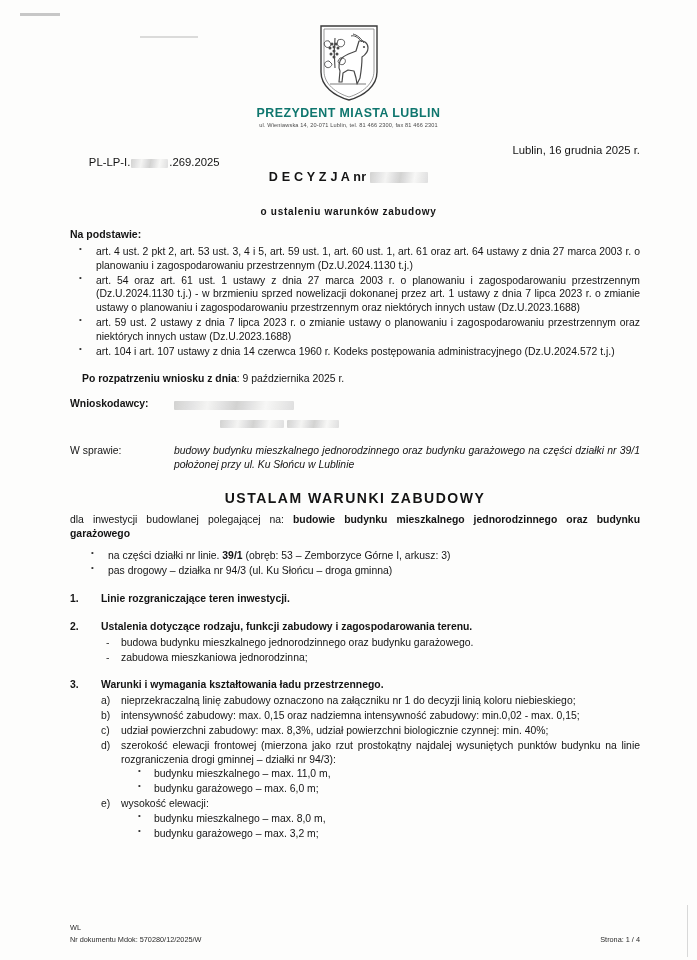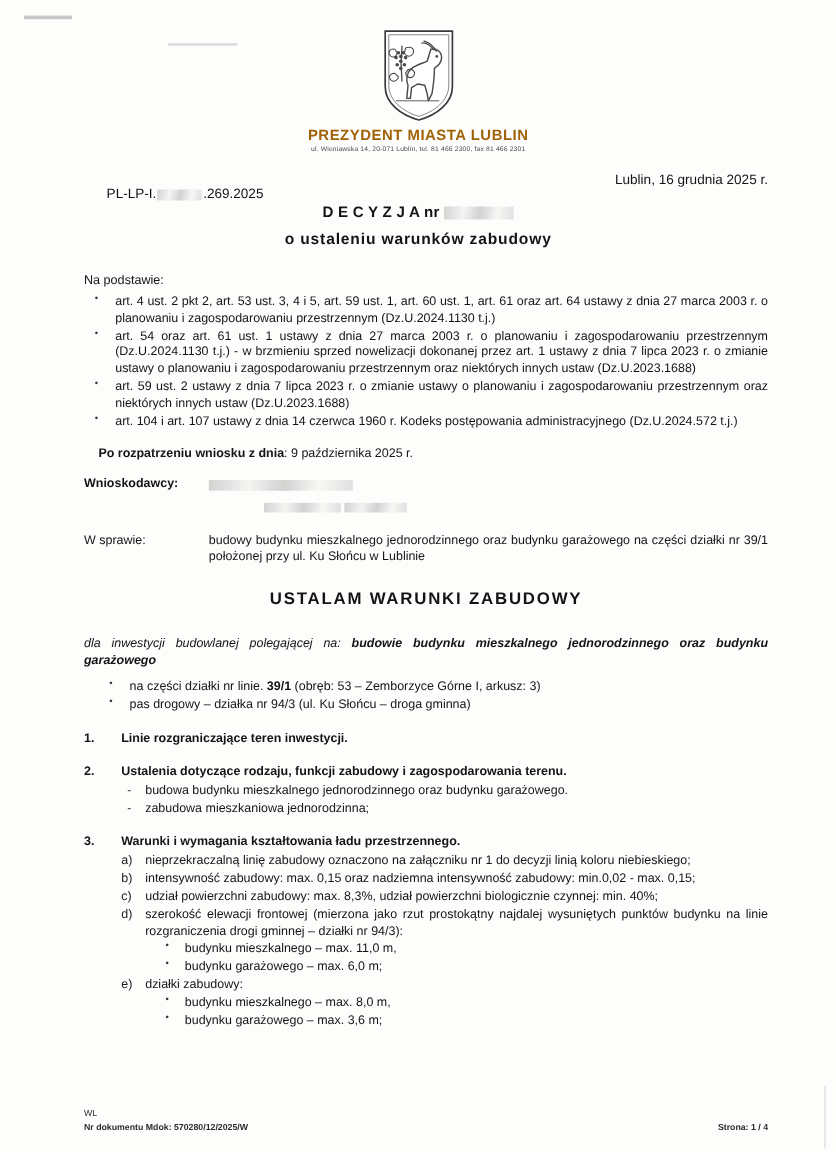--- a/index.html
+++ b/index.html
@@ -55,21 +55,21 @@
     display: block;
     margin: 0 auto;
     width: 62px;
     height: 78px;
   }
   .office-name {
     margin-top: 4px;
     font-size: 12.4px;
     font-weight: bold;
     letter-spacing: .45px;
-    color: #a16207;
+    color: #0f766e;
   }
   .office-address {
     margin-top: 2px;
     font-size: 5.6px;
     color: #4b4b4b;
     letter-spacing: .15px;
   }
 
   
   .ref-row {
@@ -110,36 +110,36 @@
   .title-main {
     font-size: 12.6px;
     font-weight: bold;
     letter-spacing: 2.6px;
   }
   .title-main .nr {
     letter-spacing: .2px;
     font-weight: bold;
   }
   .title-sub {
-    margin-top: 7px;
-    font-size: 13px;
+    margin-top: 22px;
+    font-size: 10px;
     font-weight: bold;
     letter-spacing: .7px;
   }
 
   
   .body {
     position: absolute;
     left: 70px;
     right: 57px;
     top: 228px;
     font-size: 10.4px;
     line-height: 1.33;
   }
-  .lead { font-weight: normal; font-size: 10.5px; }
+  .lead { font-weight: bold; font-size: 10.5px; }
 
   ul.basis {
     list-style: none;
     margin: 3px 0 0 0;
     padding: 0;
   }
   ul.basis > li {
     position: relative;
     padding-left: 26px;
     margin-bottom: 1px;
@@ -178,34 +178,34 @@
     align-items: flex-start;
   }
   .case .k {
     font-weight: normal;
     width: 104px;
     flex: 0 0 104px;
   }
   .case .v {
     flex: 1;
     text-align: justify;
+    font-style: italic;
   }
 
   .decree-title {
     margin-top: 17px;
     text-align: center;
     font-size: 14px;
     font-weight: bold;
     letter-spacing: 1.5px;
   }
 
   .invest-intro {
-    margin-top: 23px;
+    margin-top: 6px;
     text-align: justify;
-    font-style: italic;
   }
   .invest-intro b { font-weight: bold; }
 
   ul.plots {
     list-style: none;
     margin: 8px 0 0 0;
     padding: 0;
   }
   ul.plots > li {
     position: relative;
@@ -306,21 +306,20 @@
     left: 70px;
     right: 57px;
     bottom: 16px;
     font-size: 7.3px;
     color: #2b2b2b;
   }
   .footer .f-row {
     display: flex;
     justify-content: space-between;
     align-items: center;
-    font-weight: bold;
   }
   .footer .f-initials { margin-bottom: 3px; }
 </style>
 </head>
 <body>
 
 <div class="page">
 
   <div class="scan-mark m1"></div>
   <div class="scan-mark m2"></div>
@@ -450,24 +449,24 @@
         <li>intensywność zabudowy: max. 0,15 oraz nadziemna intensywność zabudowy: min.0,02 - max. 0,15;</li>
         <li>udział powierzchni zabudowy: max. 8,3%, udział powierzchni biologicznie czynnej: min. 40%;</li>
         <li>
           <span>szerokość elewacji frontowej (mierzona jako rzut prostokątny najdalej wysuniętych punktów budynku na linie rozgraniczenia drogi gminnej – działki nr 94/3):</span>
           <ul class="subdots">
             <li>budynku mieszkalnego – max. 11,0 m,</li>
             <li>budynku garażowego – max. 6,0 m;</li>
           </ul>
         </li>
         <li>
-          <span>działki zabudowy:</span>
+          <span>wysokość elewacji:</span>
           <ul class="subdots">
             <li>budynku mieszkalnego – max. 8,0 m,</li>
-            <li>budynku garażowego – max. 3,6 m;</li>
+            <li>budynku garażowego – max. 3,2 m;</li>
           </ul>
         </li>
       </ol>
     </div>
 
   </div>
 
   <div class="footer">
     <div class="f-initials">WL</div>
     <div class="f-row">

